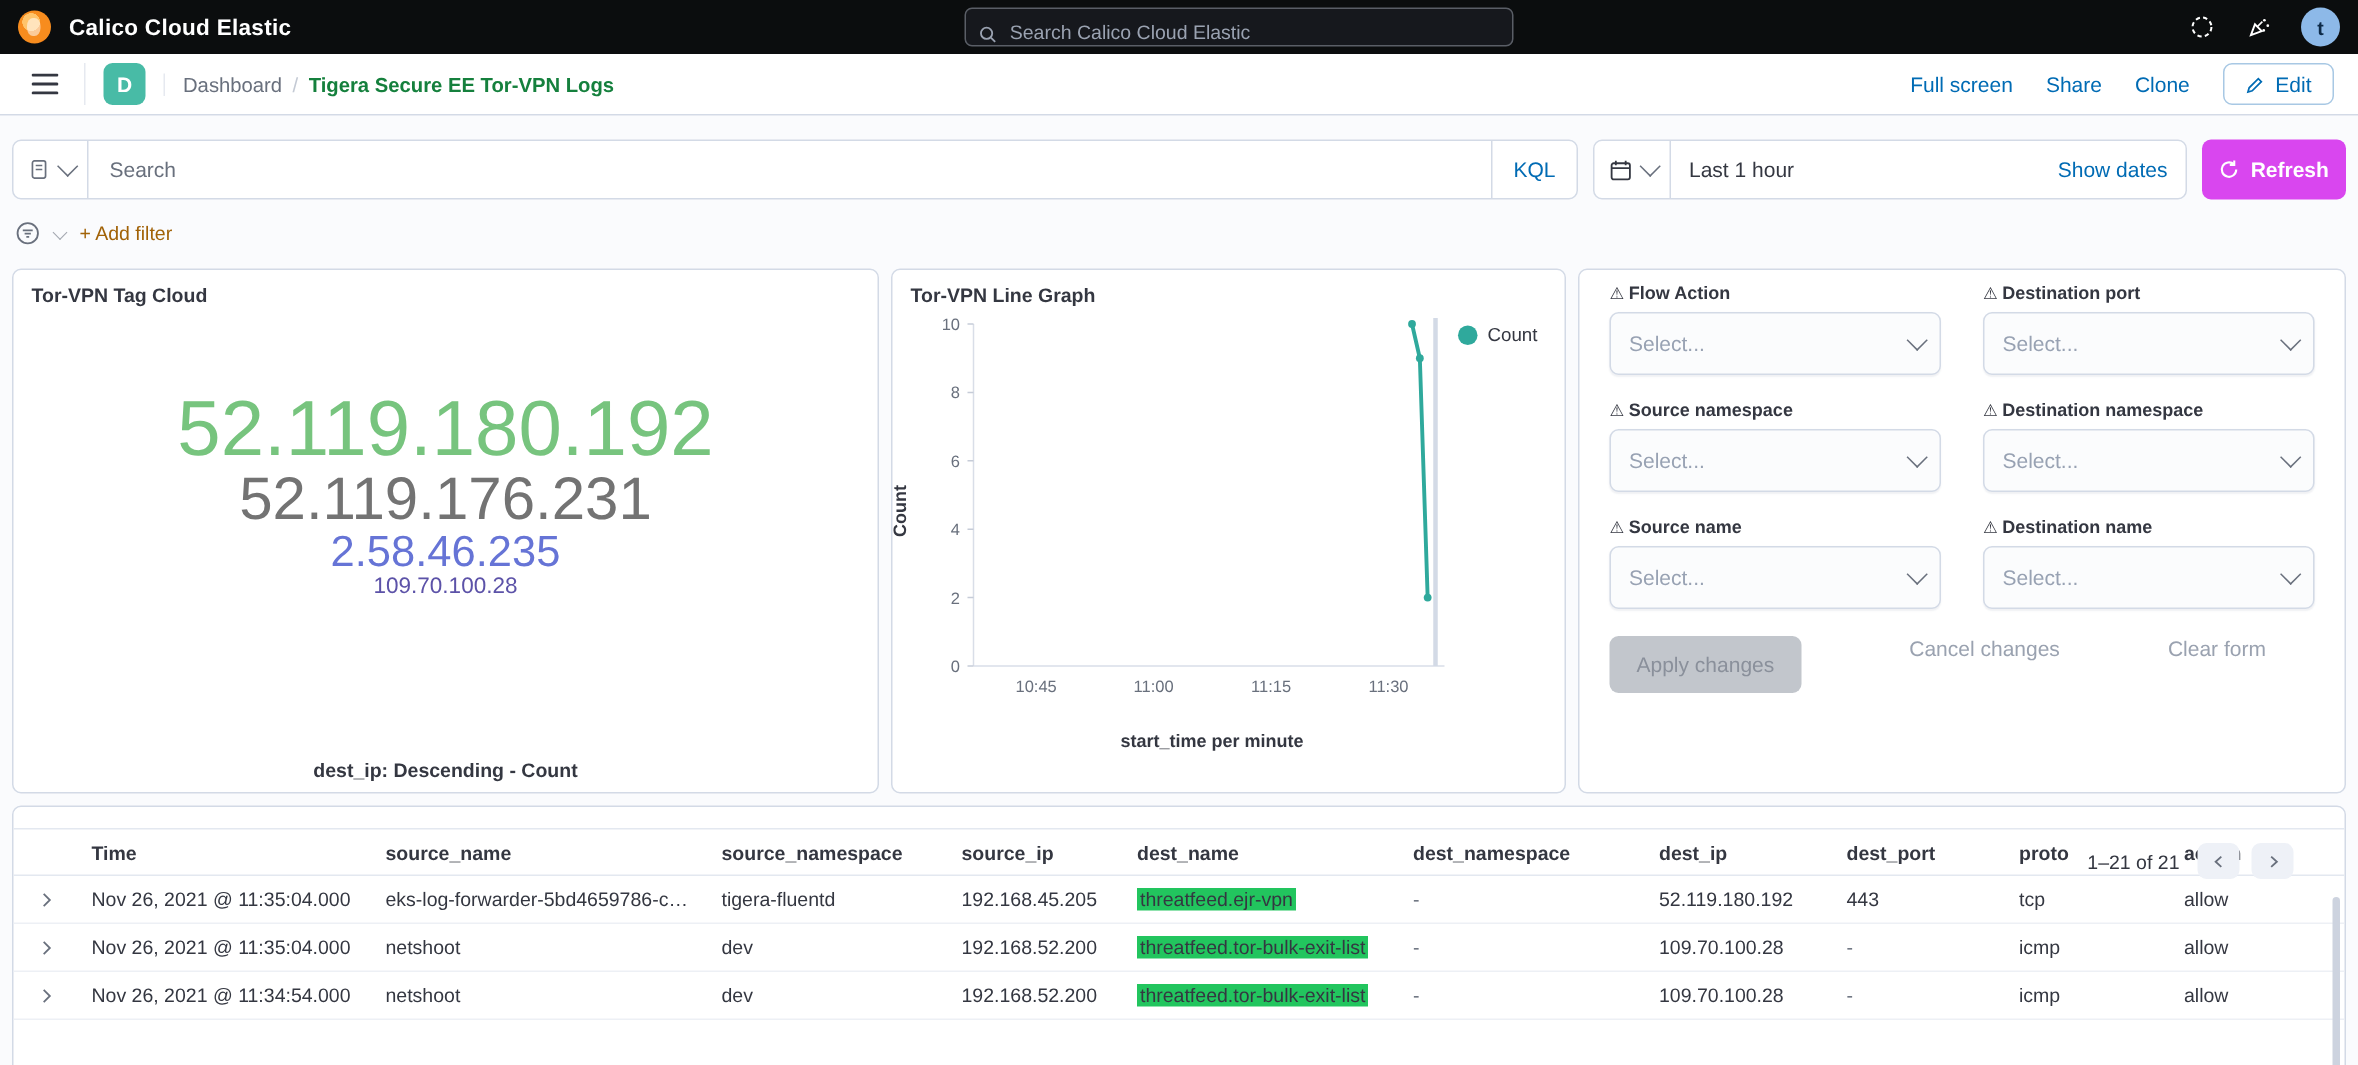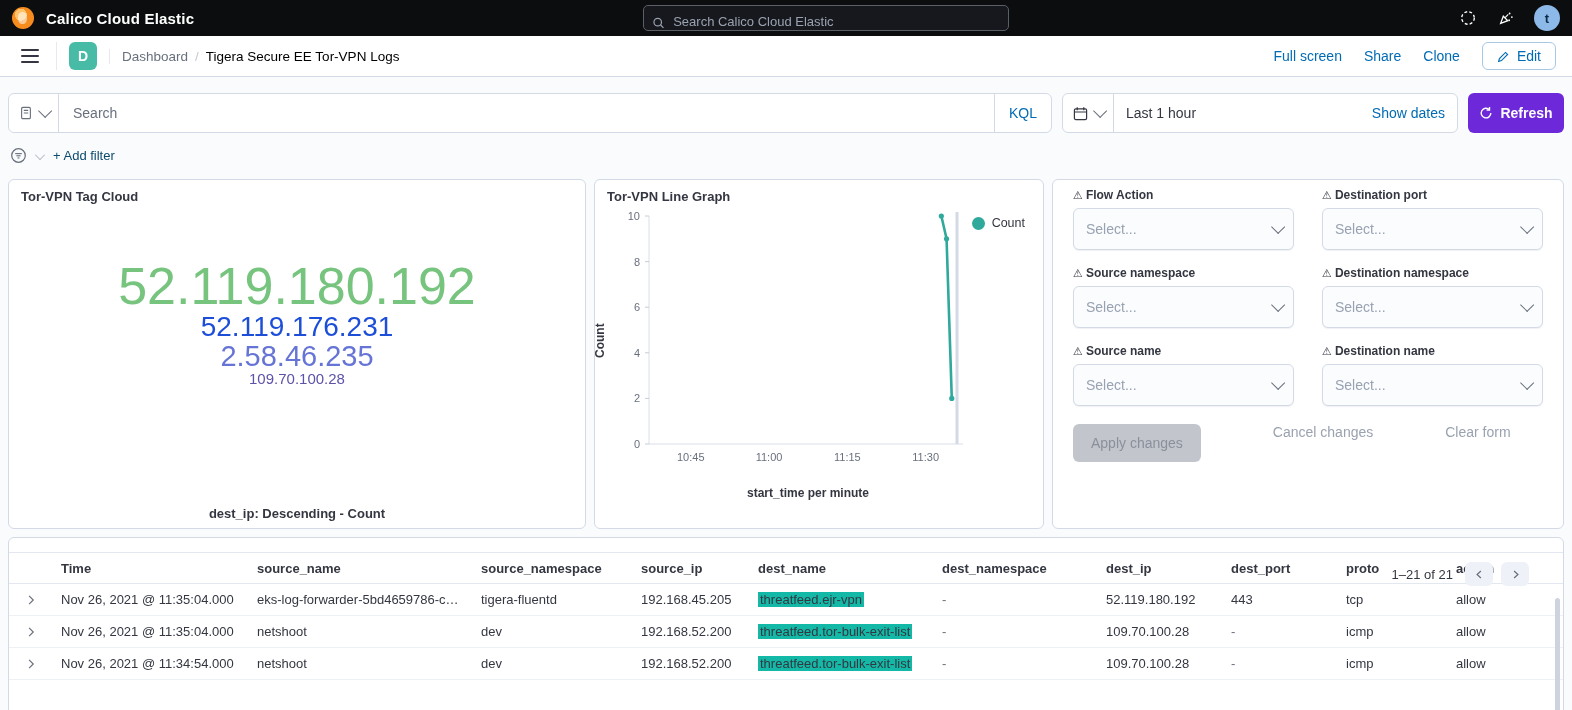--- a/index.html
+++ b/index.html
@@ -18,41 +18,41 @@
   .hdr-icon{width:20px;height:20px;display:flex;align-items:center;justify-content:center;cursor:pointer;}
   .avatar{width:26px;height:26px;border-radius:50%;background:#8db9e8;color:#0d2a47;font-size:13px;font-weight:700;display:flex;align-items:center;justify-content:center;}
 
   
   .navbar{height:40px;background:#fff;border-bottom:1px solid #d3dae6;display:flex;align-items:center;padding:0 16px;gap:12px;}
   .menu-btn{width:28px;height:28px;display:flex;align-items:center;justify-content:center;cursor:pointer;border-right:1px solid #e6e9f0;padding-right:12px;}
   .space-badge{width:28px;height:28px;border-radius:6px;background:#48bba6;color:#fff;font-weight:700;font-size:14px;display:flex;align-items:center;justify-content:center;}
   .crumbs{font-size:13.5px;display:flex;gap:7px;align-items:center;border-left:1px solid #e6e9f0;padding-left:12px;}
   .crumb-parent{color:#69707d;cursor:pointer;}
   .crumb-sep{color:#c4cad4;}
-  .crumb-current{color:#000000;font-weight:400;text-align:right;}
+  .crumb-current{color:#15803d;font-weight:700;text-align:right;}
   .nav-actions{margin-left:auto;display:flex;align-items:center;gap:22px;}
   .nav-link{color:#006bb4;font-size:14px;cursor:pointer;}
   .edit-btn{display:flex;align-items:center;gap:7px;color:#006bb4;font-size:14px;font-weight:500;border:1px solid #a8c8e4;border-radius:6px;padding:5px 14px;background:#fff;cursor:pointer;}
 
   
   .main{padding:16px 8px 0;}
   .query-row{display:flex;gap:10px;align-items:stretch;height:40px;margin-bottom:10px;}
   .query-group{flex:1;display:flex;background:#fff;border:1px solid #d3dae6;border-radius:6px;overflow:hidden;}
   .sq-btn{display:flex;align-items:center;gap:5px;padding:0 10px;border-right:1px solid #d3dae6;cursor:pointer;}
   .query-input{flex:1;display:flex;align-items:center;padding:0 12px;}
   .query-input input{width:100%;border:none;outline:none;font-size:14px;color:#343741;font-family:inherit;}
   .query-input input::placeholder{color:#69707d;}
   .kql{display:flex;align-items:center;padding:0 14px;border-left:1px solid #d3dae6;color:#006bb4;font-size:14px;font-weight:500;cursor:pointer;}
   .date-group{width:394px;display:flex;background:#fff;border:1px solid #d3dae6;border-radius:6px;overflow:hidden;}
   .cal-btn{display:flex;align-items:center;gap:5px;padding:0 10px;border-right:1px solid #d3dae6;cursor:pointer;}
   .date-text{flex:1;display:flex;align-items:center;padding:0 12px;font-size:14px;color:#343741;cursor:pointer;}
   .show-dates{display:flex;align-items:center;padding:0 12px;color:#006bb4;font-size:14px;cursor:pointer;}
-  .refresh-btn{width:96px;background:#6d28d9;border:none;border-radius:6px;color:#fff;font-size:14px;font-weight:600;display:flex;align-items:center;justify-content:center;gap:7px;cursor:pointer;font-family:inherit;}
+  .refresh-btn{width:96px;background:#d946ef;border:none;border-radius:6px;color:#fff;font-size:14px;font-weight:600;display:flex;align-items:center;justify-content:center;gap:7px;cursor:pointer;font-family:inherit;}
   .filter-row{display:flex;align-items:center;gap:8px;height:24px;margin-bottom:12px;padding-left:2px;}
-  .add-filter{color:#0c4a6e;font-size:13px;cursor:pointer;}
+  .add-filter{color:#a16207;font-size:13px;cursor:pointer;}
 
   
   .panels{display:grid;grid-template-columns:578px 450px 1fr;gap:8px;height:350px;}
   .panel{background:#fff;border:1px solid #d3dae6;border-radius:6px;position:relative;overflow:hidden;}
   .panel-title{font-size:13px;font-weight:700;color:#343741;padding:9px 12px 4px;}
 
   
   .tags-wrap{display:flex;flex-direction:column;align-items:center;margin-top:52px;}
   .tag{line-height:1.02;cursor:pointer;white-space:nowrap;}
   .tagcloud-caption{position:absolute;bottom:7px;left:0;width:100%;text-align:center;font-size:13px;font-weight:700;color:#343741;}
@@ -80,21 +80,21 @@
   .table-panel{margin-top:8px;height:200px;}
   .pagination{position:absolute;top:24px;right:34px;display:flex;align-items:center;gap:8px;}
   .page-count{font-size:13px;color:#343741;margin-right:4px;}
   .page-btn{width:28px;height:24px;border-radius:6px;background:#eef1f7;display:flex;align-items:center;justify-content:center;cursor:pointer;}
   .grid-table{margin-top:14px;font-size:13px;color:#343741;}
   .trow{display:grid;grid-template-columns:44px 196px 224px 160px 117px 184px 164px 125px 115px 110px minmax(60px,1fr);align-items:center;}
   .thead{border-top:1px solid #e3e8f0;border-bottom:1px solid #e3e8f0;height:30px;font-weight:700;}
   .tbody-row{height:31px;border-bottom:1px solid #edf0f5;}
   .cell{padding:0 8px;white-space:nowrap;overflow:hidden;text-overflow:ellipsis;}
   .expand-cell{display:flex;justify-content:center;cursor:pointer;}
-  .hl{background:#14b8a6;padding:1px 2px;}
+  .hl{background:#22c55e;padding:1px 2px;}
   .dash{color:#69707d;}
   .vscroll{position:absolute;right:3px;top:60px;width:5px;height:146px;border-radius:3px;background:#cdd3df;cursor:pointer;}
 </style>
 </head>
 <body>
 
 <div class="screen">
 
   <div class="app-header">
     <div class="logo"></div>
@@ -201,21 +201,21 @@
       <span class="chev" style="transform:rotate(45deg) scale(.7);opacity:.6;"></span>
       <span class="add-filter">+ Add filter</span>
     </div>
 
     <div class="panels">
 
       <div class="panel">
         <div class="panel-title">Tor-VPN Tag Cloud</div>
         <div class="tags-wrap">
             <div class="tag" style="color: rgb(119, 196, 126); font-size: 52px;">52.119.180.192</div>
-            <div class="tag" style="color: #1d4ed8; font-size: 28px;">52.119.176.231</div>
+            <div class="tag" style="color: #737373; font-size: 40px;">52.119.176.231</div>
             <div class="tag" style="color: rgb(102, 116, 214); font-size: 29px;">2.58.46.235</div>
             <div class="tag" style="color: rgb(92, 82, 168); font-size: 15px;">109.70.100.28</div>
           </div>
         <div class="tagcloud-caption">dest_ip: Descending - Count</div>
       </div>
 
       <div class="panel">
         <div class="panel-title">Tor-VPN Line Graph</div>
         <div class="chart-area">
           <div class="ylab">Count</div>

